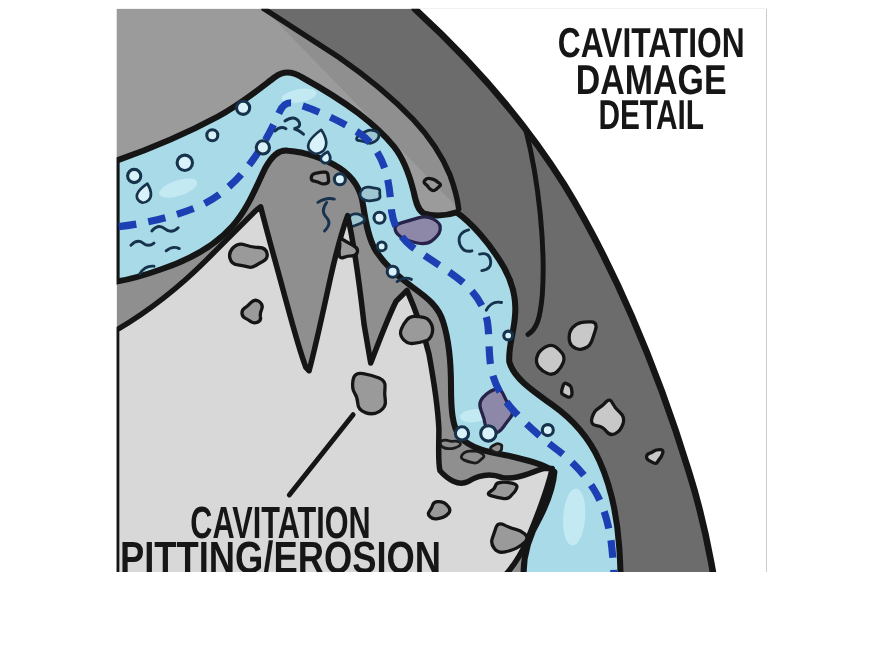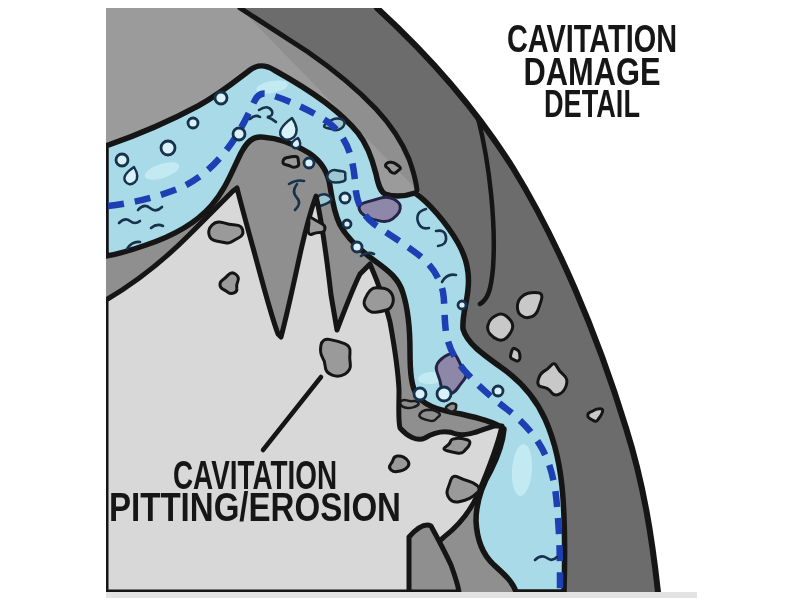--- a/index.html
+++ b/index.html
@@ -1,16 +1,16 @@
 <!DOCTYPE html>
 <html style="--page-background: #ffffff; --metal-gray: #8f8f8f; --metal-gray-light: #9b9b9b; --casing-dark-gray: #6c6c6c; --impeller-light-gray: #d8d8d8; --fluid-blue: #a8dae8; --fluid-highlight: #c8ecf4; --flow-line-blue: #1d3fb4; --bubble-fill: #d9f1f8; --bubble-stroke: #17324d; --pit-fill: #9a9a9a; --casing-pit-fill: #c8c8c8; --debris-purple: #8d88a8; --outline: #151515;"><head>
 <meta charset="utf-8">
 <style>
   html,body{margin:0;padding:0;background:#ffffff;}
-  .page{position:relative;width:800px;height:600px;background:var(--page-background,#fff);
+  .page{position:relative;width:800px;height:520px;background:var(--page-background,#fff);
         font-family:"Liberation Sans",sans-serif;overflow:hidden;}
   svg{display:block;}
   .base      {fill:var(--metal-gray);}
   .lighttri  {fill:var(--metal-gray-light);}
   .band      {fill:var(--casing-dark-gray);}
   .edge      {fill:none;stroke:var(--outline);stroke-linecap:round;stroke-linejoin:round;}
   .whitezone {fill:var(--page-background);}
   .fluid     {fill:var(--fluid-blue);stroke:var(--outline);stroke-width:5.5;stroke-linejoin:round;}
   .body      {fill:var(--impeller-light-gray);stroke:var(--outline);stroke-width:5;stroke-linejoin:round;}
   .midtooth  {fill:var(--metal-gray);stroke:var(--outline);stroke-width:5;stroke-linejoin:round;}

